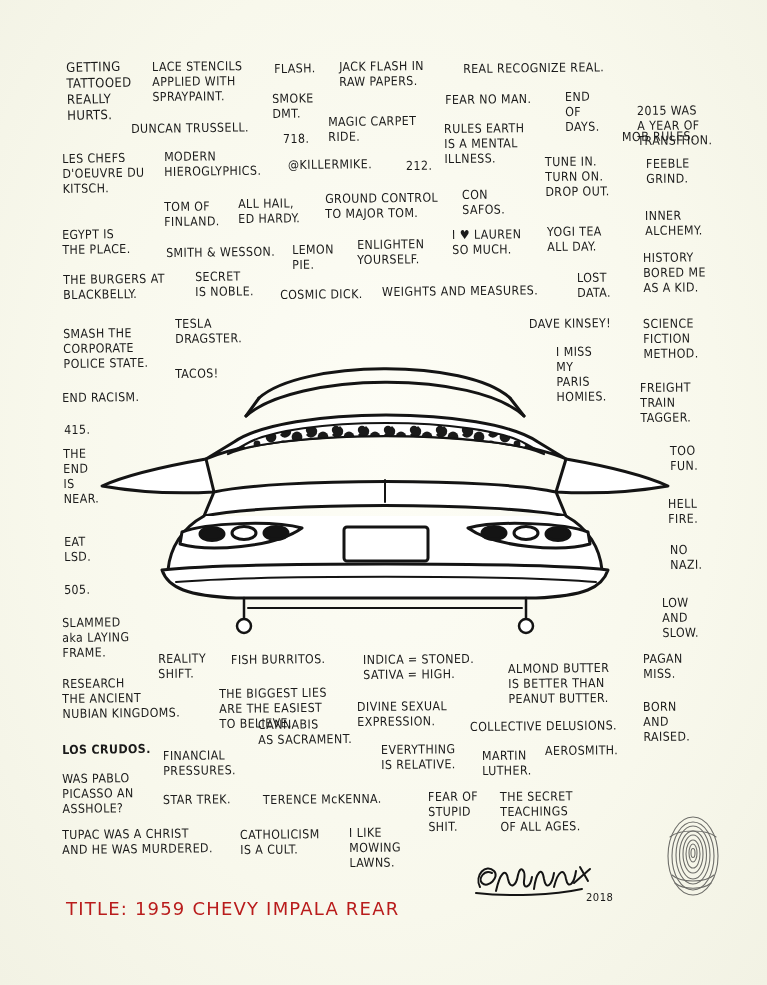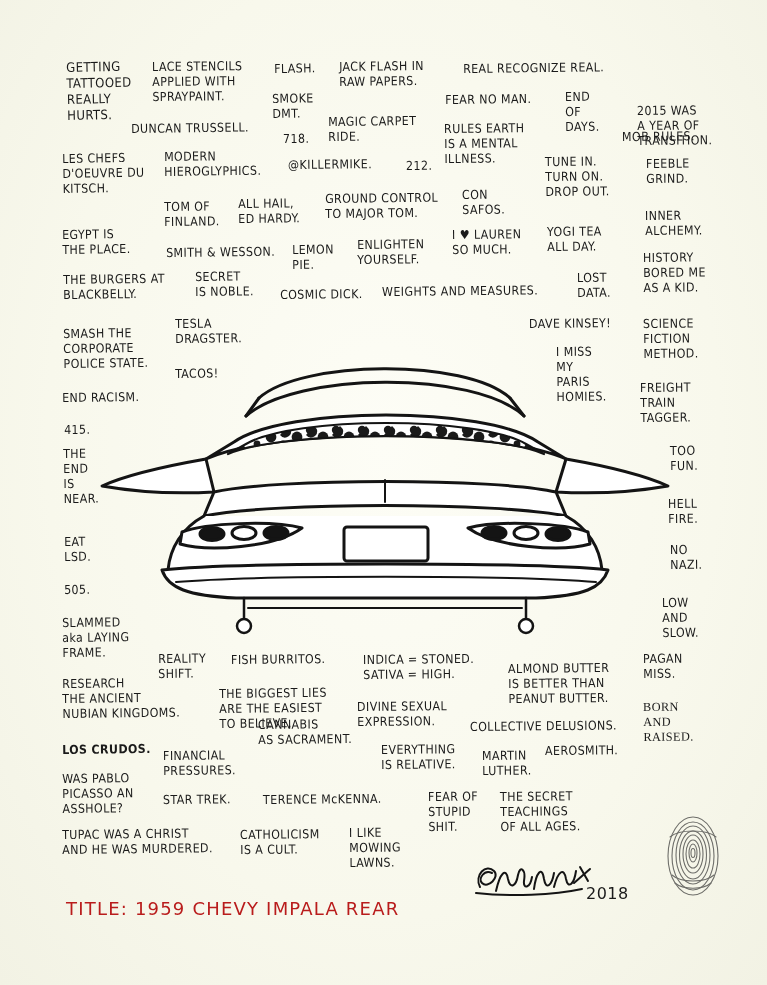--- a/index.html
+++ b/index.html
@@ -65,21 +65,21 @@
     left: 470px;
     bottom: 84px;
     width: 130px;
     height: 44px;
   }
   #signature svg { display: block; width: 100%; height: 100%; }
   #sig-year {
     position: absolute;
     left: 586px;
     bottom: 82px;
-    font-size: 16px;
+    font-size: 10px;
     color: #1a1a1a;
     letter-spacing: 0.5px;
     margin-top: 41px;
   }
   #title-line {
     position: absolute;
     left: 66px;
     bottom: 66px;
     font-size: 18px;
     letter-spacing: 1.2px;
@@ -215,21 +215,21 @@
       <div class="hand" style="left: 643px; top: 652px; transform: rotate(-0.6deg);">PAGAN
 MISS.</div>
       <div class="hand" style="left: 62px; top: 677px; transform: rotate(-0.7deg);">RESEARCH
 THE ANCIENT
 NUBIAN KINGDOMS.</div>
       <div class="hand" style="left: 219px; top: 687px; transform: rotate(-0.7deg);">THE BIGGEST LIES
 ARE THE EASIEST
 TO BELIEVE.</div>
       <div class="hand" style="left: 357px; top: 700px; transform: rotate(-0.6deg);">DIVINE SEXUAL
 EXPRESSION.</div>
-      <div class="hand" style="left: 643px; top: 700px; transform: rotate(-0.6deg); font-family: Liberation Serif, serif;">BORN
+      <div class="hand" style="left: 643px; top: 700px; transform: rotate(-0.6deg);">BORN
 AND
 RAISED.</div>
       <div class="hand" style="left: 470px; top: 720px; transform: rotate(-0.6deg);">COLLECTIVE DELUSIONS.</div>
       <div class="hand" style="left: 62px; top: 743px; transform: rotate(-0.7deg); font-weight: bold;">LOS CRUDOS.</div>
       <div class="hand" style="left: 163px; top: 749px; transform: rotate(-0.6deg);">FINANCIAL
 PRESSURES.</div>
       <div class="hand" style="left: 258px; top: 718px; transform: rotate(-0.6deg);">CANNABIS
 AS SACRAMENT.</div>
       <div class="hand" style="left: 381px; top: 743px; transform: rotate(-0.6deg);">EVERYTHING
 IS RELATIVE.</div>

